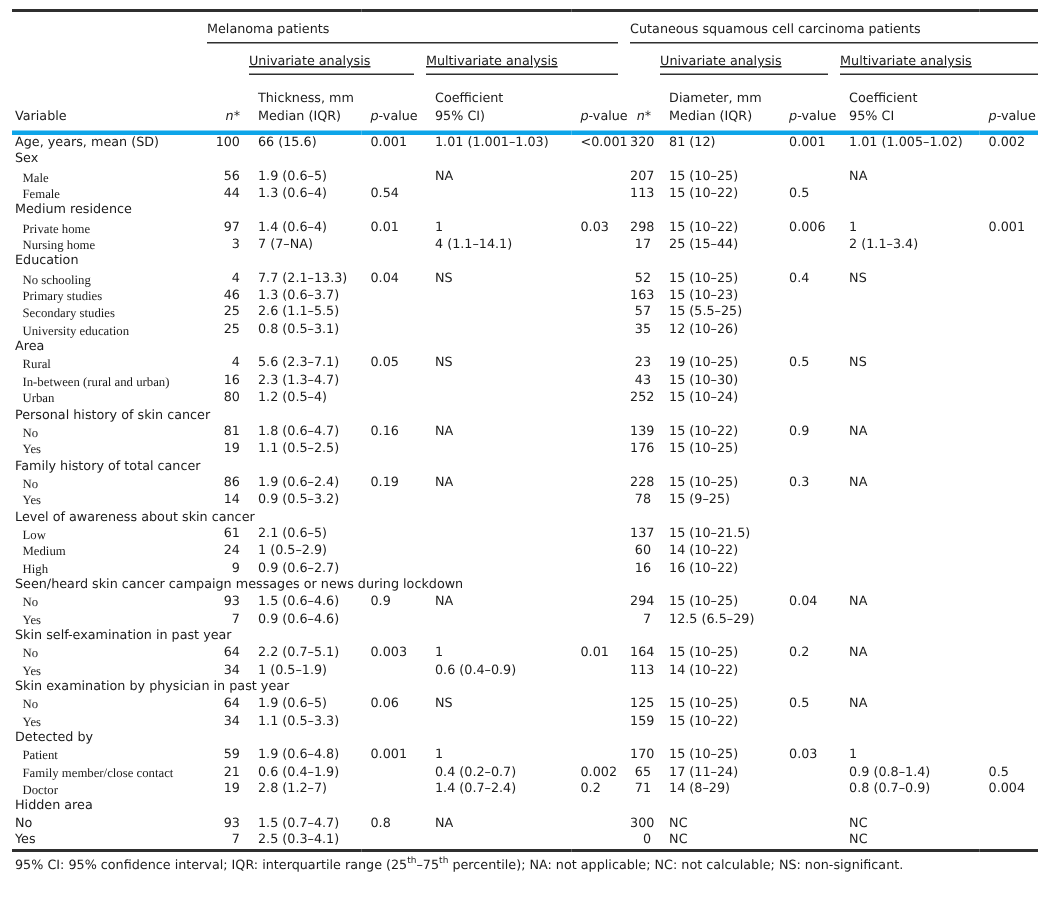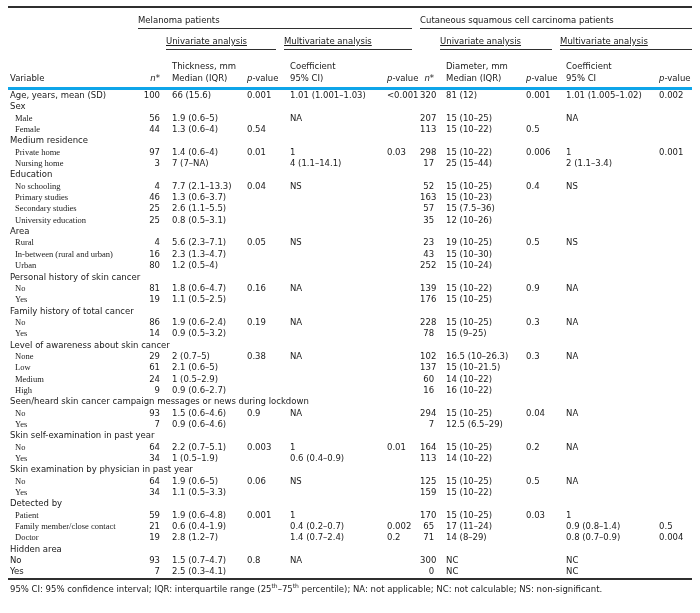--- a/index.html
+++ b/index.html
@@ -207,21 +207,21 @@
           <td class="c-t"></td>
         </tr>
         <tr>
           <td class="lbl ind">Secondary studies</td>
           <td class="c-n">25</td>
           <td class="c-t">2.6 (1.1–5.5)</td>
           <td class="c-t"></td>
           <td class="c-t"></td>
           <td class="c-t"></td>
           <td class="c-n">57</td>
-          <td class="c-t">15 (7.5–36)</td>
+          <td class="c-t">15 (5.5–25)</td>
           <td class="c-t"></td>
           <td class="c-t"></td>
           <td class="c-t"></td>
         </tr>
         <tr>
           <td class="lbl ind">University education</td>
           <td class="c-n">25</td>
           <td class="c-t">0.8 (0.5–3.1)</td>
           <td class="c-t"></td>
           <td class="c-t"></td>
@@ -327,33 +327,20 @@
           <td class="c-t"></td>
           <td class="c-t"></td>
           <td class="c-n">78</td>
           <td class="c-t">15 (9–25)</td>
           <td class="c-t"></td>
           <td class="c-t"></td>
           <td class="c-t"></td>
         </tr>
         <tr>
           <td colspan="11" class="lbl">Level of awareness about skin cancer</td>
-        </tr>
-        <tr>
-          <td class="lbl ind">None</td>
-          <td class="c-n">29</td>
-          <td class="c-t">2 (0.7–5)</td>
-          <td class="c-t">0.38</td>
-          <td class="c-t">NA</td>
-          <td class="c-t"></td>
-          <td class="c-n">102</td>
-          <td class="c-t">16.5 (10–26.3)</td>
-          <td class="c-t">0.3</td>
-          <td class="c-t">NA</td>
-          <td class="c-t"></td>
         </tr>
         <tr>
           <td class="lbl ind">Low</td>
           <td class="c-n">61</td>
           <td class="c-t">2.1 (0.6–5)</td>
           <td class="c-t"></td>
           <td class="c-t"></td>
           <td class="c-t"></td>
           <td class="c-n">137</td>
           <td class="c-t">15 (10–21.5)</td>

